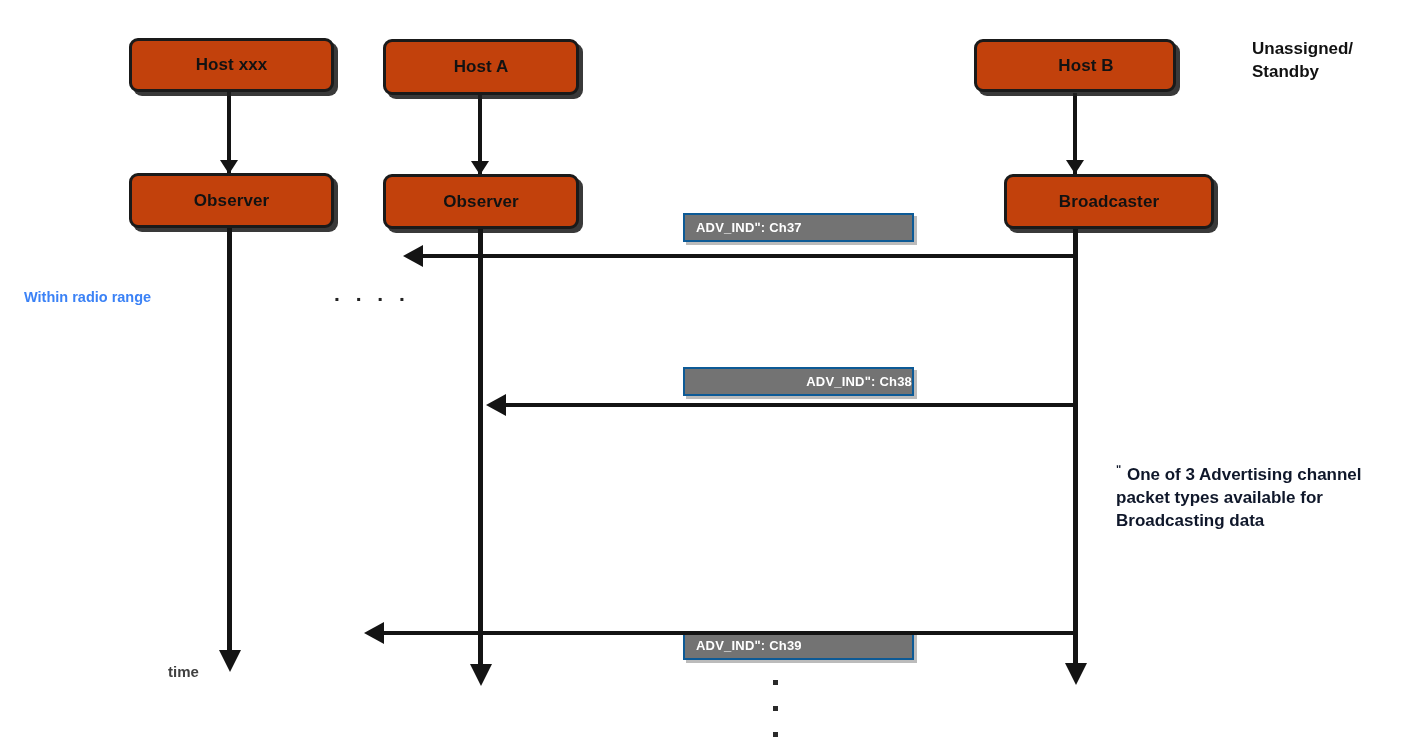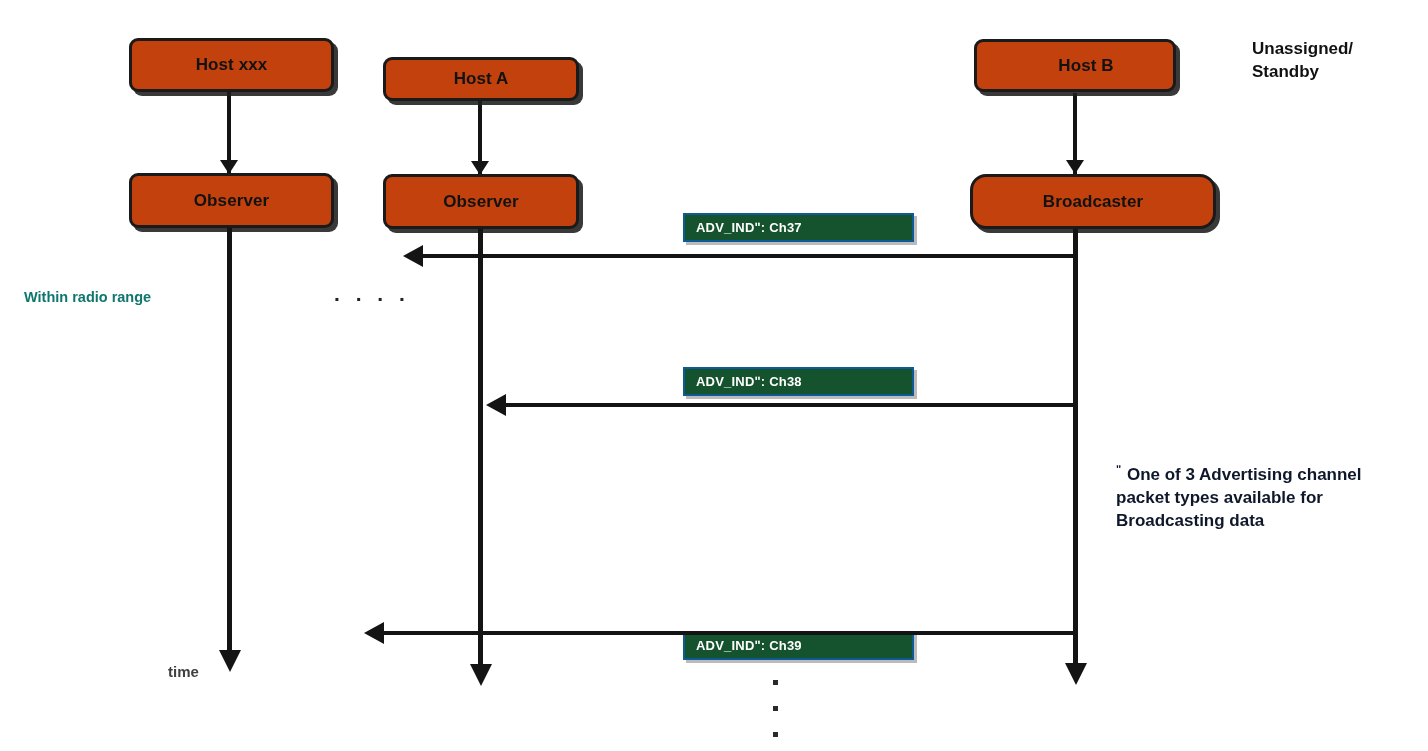--- a/index.html
+++ b/index.html
@@ -56,40 +56,40 @@
   .msg-head-left {
     position: absolute;
     width: 0;
     height: 0;
     border-top: 11px solid transparent;
     border-bottom: 11px solid transparent;
     border-right: 20px solid #141414;
   }
   .msg-badge {
     position: absolute;
-    background: #14532d;
+    background: #737373;
     border: 2px solid #0d5a96;
     box-shadow: 3px 3px 0 rgba(60,60,60,0.35);
     display: flex;
     align-items: center;
     box-sizing: border-box;
     padding-left: 11px;
   }
   .msg-badge-text {
     font-size: 13px;
     font-weight: bold;
     color: #ffffff;
     white-space: nowrap;
     letter-spacing: 0.2px;
   }
   .plain-text {
     position: absolute;
     font-size: 14.5px;
     font-weight: bold;
-    color: #0f766e;
+    color: #3b82f6;
     white-space: pre-line;
     line-height: 1.32;
   }
   .corner-note {
     position: absolute;
     font-size: 17px;
     font-weight: bold;
     color: #111111;
     white-space: pre-line;
     line-height: 1.34;
@@ -145,55 +145,55 @@
   </div>
 
   <div class="lifeline" style="left:227px; top:228px; width:5px; height:430px;"></div>
   <div class="lifeline-head" style="left:219px; top:650px; border-left-width:11px; border-right-width:11px; border-top-width:22px;"></div>
 
   <div class="time-label" style="left:168px; top:663px;">time</div>
 
   <div class="lifeline" style="left:478px; top:93px; height:90px;"></div>
   <div class="lifeline-head" style="left:471px; top:161px;"></div>
 
-  <div class="node-box" style="left:383px; top:57px; width:196px; height:44px;">
+  <div class="node-box" style="left:383px; top:39px; width:196px; height:56px;">
     <span class="node-label">Host A</span>
   </div>
 
   <div class="node-box" style="left:383px; top:174px; width:196px; height:55px;">
     <span class="node-label">Observer</span>
   </div>
 
   <div class="lifeline" style="left:478px; top:229px; width:5px; height:443px;"></div>
   <div class="lifeline-head" style="left:470px; top:664px; border-left-width:11px; border-right-width:11px; border-top-width:22px;"></div>
 
   <div class="lifeline" style="left:1073px; top:93px; height:89px;"></div>
   <div class="lifeline-head" style="left:1066px; top:160px;"></div>
 
   <div class="node-box" style="left:974px; top:39px; width:202px; height:53px;padding-left:22px;">
     <span class="node-label">Host B</span>
   </div>
 
-  <div class="node-box" style="left:970px; top:174px; width:246px; height:55px;border-radius:16px;">
+  <div class="node-box" style="left:1004px; top:174px; width:210px; height:55px;">
     <span class="node-label">Broadcaster</span>
   </div>
 
   <div class="lifeline" style="left:1073px; top:229px; width:5px; height:442px;"></div>
   <div class="lifeline-head" style="left:1065px; top:663px; border-left-width:11px; border-right-width:11px; border-top-width:22px;"></div>
 
   <div class="corner-note" style="left:1224px; top:38px;">Unassigned/
 Standby</div>
 
   <div class="msg-badge" style="left:683px; top:213px; width:231px; height:29px;">
     <span class="msg-badge-text">ADV_INDʺ: Ch37</span>
   </div>
   <div class="msg-line" style="left:419px; top:254px; width:655px;"></div>
   <div class="msg-head-left" style="left:403px; top:245px;"></div>
 
-  <div class="msg-badge" style="left:683px; top:367px; width:231px; height:29px;">
+  <div class="msg-badge" style="left:683px; top:367px; width:231px; height:29px;justify-content:flex-end;">
     <span class="msg-badge-text">ADV_INDʺ: Ch38</span>
   </div>
   <div class="msg-line" style="left:502px; top:403px; width:572px;"></div>
   <div class="msg-head-left" style="left:486px; top:394px;"></div>
 
   <div class="msg-badge" style="left:683px; top:604px; width:231px; height:29px;margin-top:27px;">
     <span class="msg-badge-text">ADV_INDʺ: Ch39</span>
   </div>
   <div class="msg-line" style="left:380px; top:631px; width:694px;"></div>
   <div class="msg-head-left" style="left:364px; top:622px;"></div>

